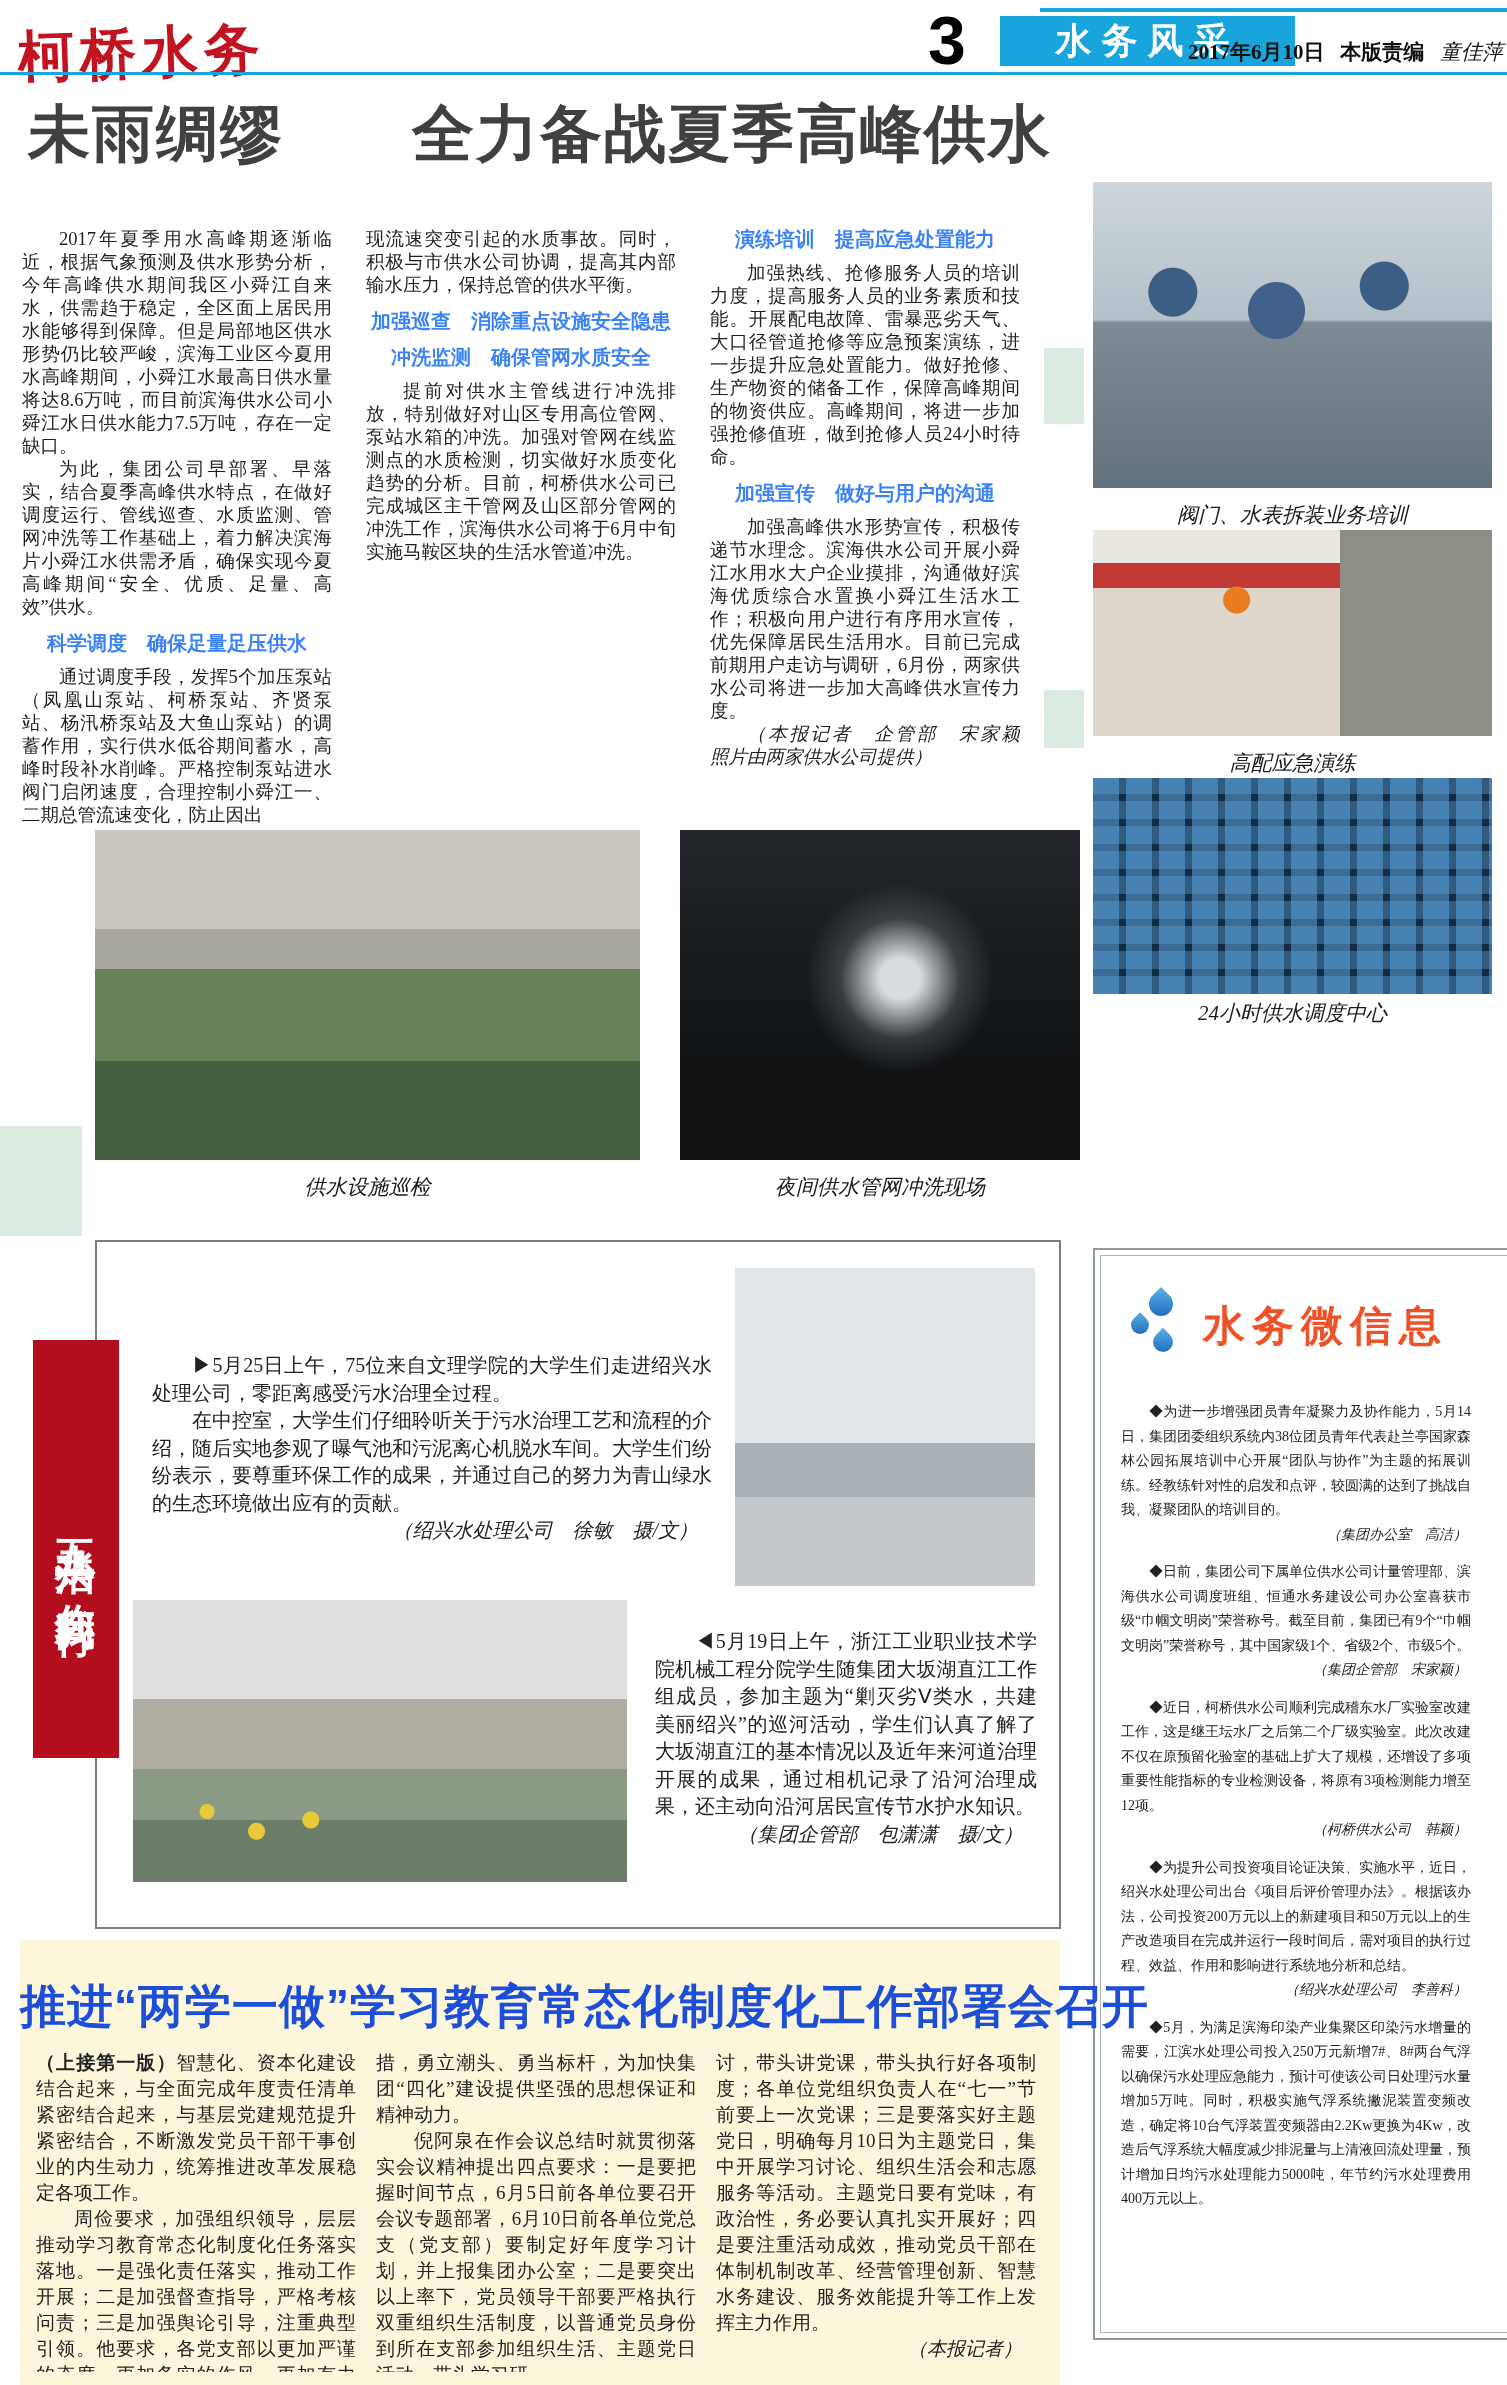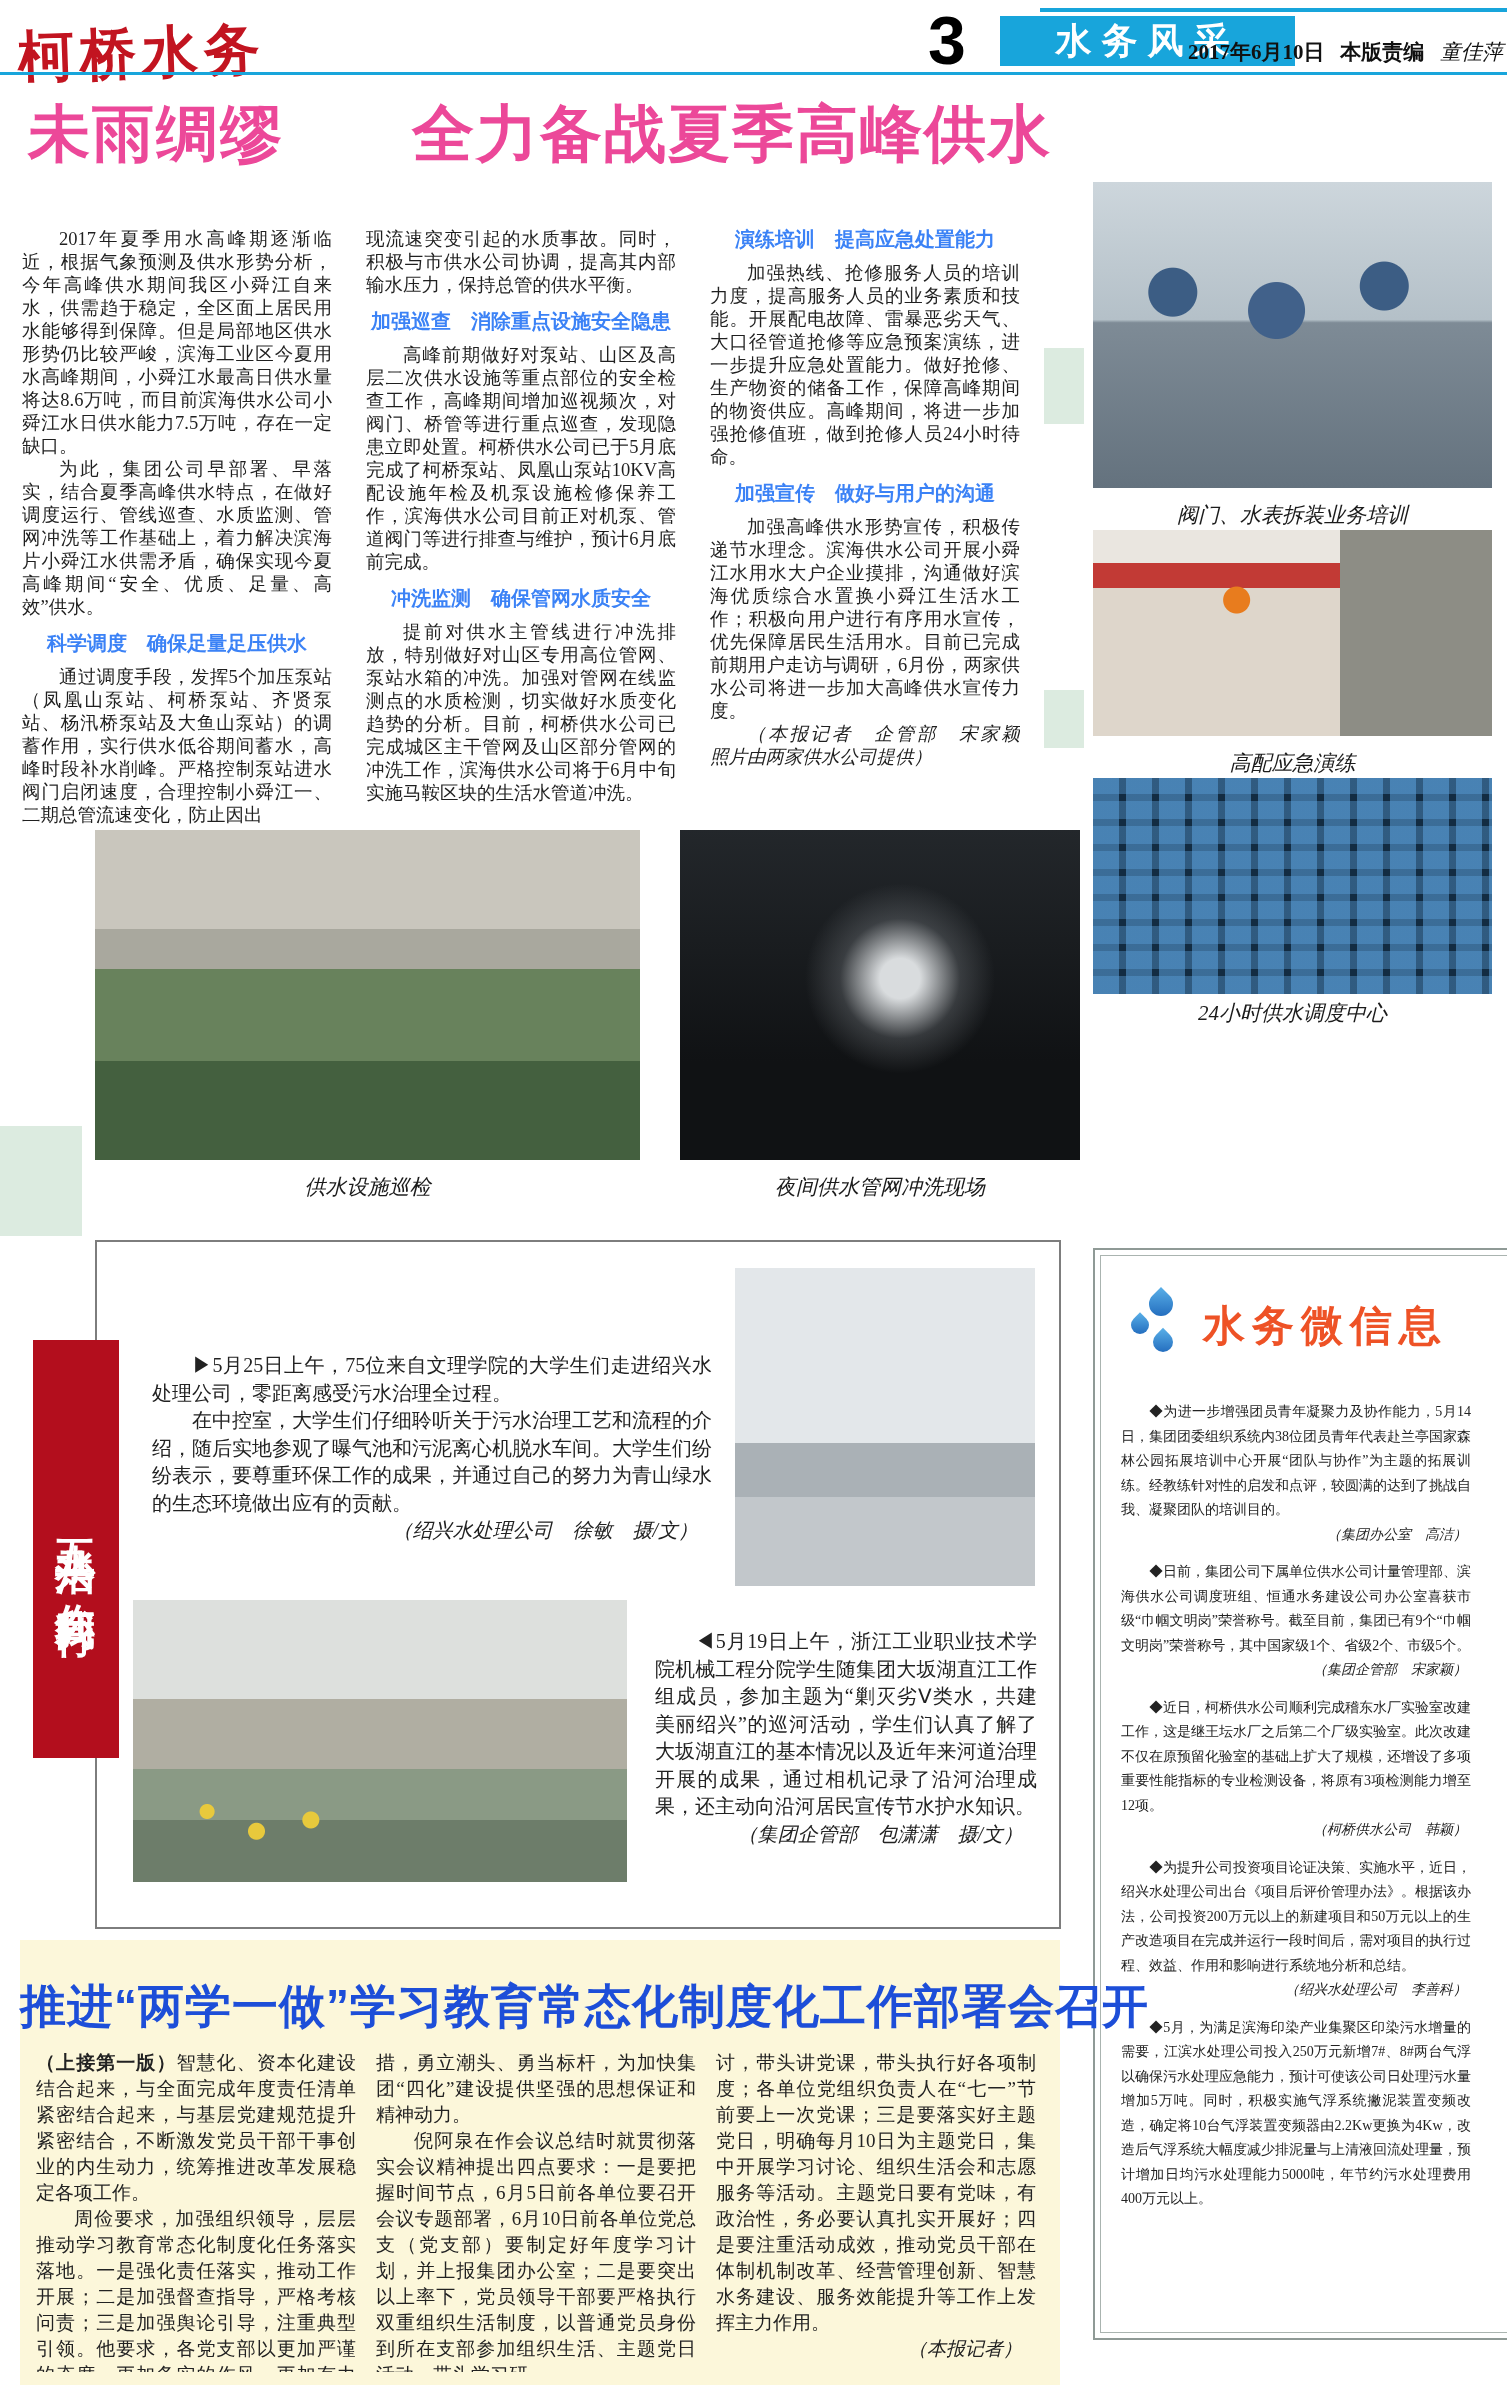--- a/index.html
+++ b/index.html
@@ -19,21 +19,21 @@
         font-family:"Liberation Serif",serif;letter-spacing:6px;}
   .pageno{font-family:"Liberation Sans",sans-serif;font-weight:900;font-size:68px;color:#000;line-height:1;}
   .section-tab{background:#18a5db;color:#fff;font-family:"Liberation Sans",sans-serif;
                font-weight:bold;font-size:36px;letter-spacing:10px;text-align:center;line-height:50px;}
   .topline{background:#18a5db;}
   .dateline{font-size:21px;color:#111;white-space:nowrap;}
   .dateline .b{font-weight:bold;}
   .headrule{background:#18a5db;}
   
   .main-headline{font-family:"Liberation Sans",sans-serif;font-weight:900;font-size:62px;
-                 color:#ec4899;text-align:center;letter-spacing:2px;white-space:nowrap;}
+                 color:#404040;text-align:center;letter-spacing:2px;white-space:nowrap;}
   
   .photo{overflow:hidden;}
   .ph-training{background:
      radial-gradient(circle at 20% 36%, #3c5d84 0 24px, transparent 25px),
      radial-gradient(circle at 46% 42%, #41618a 0 28px, transparent 29px),
      radial-gradient(circle at 73% 34%, #3c5d84 0 24px, transparent 25px),
      linear-gradient(180deg,#cdd6dc 0%,#b4c0c8 45%,#7e8b96 46%,#64727e 100%);}
   .ph-drill{background:
      radial-gradient(circle at 36% 34%, #e87c1e 0 13px, transparent 14px),
      linear-gradient(90deg, transparent 0 62%, #8d8d85 62% 100%),
@@ -99,21 +99,20 @@
   <div class="abs body-text" style="left:22px;top:228px;width:310px;height:600px;overflow:hidden;">
     <p class="ind">2017年夏季用水高峰期逐渐临近，根据气象预测及供水形势分析，今年高峰供水期间我区小舜江自来水，供需趋于稳定，全区面上居民用水能够得到保障。但是局部地区供水形势仍比较严峻，滨海工业区今夏用水高峰期间，小舜江水最高日供水量将达8.6万吨，而目前滨海供水公司小舜江水日供水能力7.5万吨，存在一定缺口。</p>
     <p class="ind">为此，集团公司早部署、早落实，结合夏季高峰供水特点，在做好调度运行、管线巡查、水质监测、管网冲洗等工作基础上，着力解决滨海片小舜江水供需矛盾，确保实现今夏高峰期间“安全、优质、足量、高效”供水。</p>
     <p class="subhead">科学调度　确保足量足压供水</p>
     <p class="ind">通过调度手段，发挥5个加压泵站（凤凰山泵站、柯桥泵站、齐贤泵站、杨汛桥泵站及大鱼山泵站）的调蓄作用，实行供水低谷期间蓄水，高峰时段补水削峰。严格控制泵站进水阀门启闭速度，合理控制小舜江一、二期总管流速变化，防止因出</p>
   </div>
 
   <div class="abs body-text" style="left:366px;top:228px;width:310px;height:600px;overflow:hidden;">
     <p>现流速突变引起的水质事故。同时，积极与市供水公司协调，提高其内部输水压力，保持总管的供水平衡。</p>
     <p class="subhead">加强巡查　消除重点设施安全隐患</p>
-    <p class="ind">高峰前期做好对泵站、山区及高层二次供水设施等重点部位的安全检查工作，高峰期间增加巡视频次，对阀门、桥管等进行重点巡查，发现隐患立即处置。柯桥供水公司已于5月底完成了柯桥泵站、凤凰山泵站10KV高配设施年检及机泵设施检修保养工作，滨海供水公司目前正对机泵、管道阀门等进行排查与维护，预计6月底前完成。</p>
     <p class="subhead">冲洗监测　确保管网水质安全</p>
     <p class="ind">提前对供水主管线进行冲洗排放，特别做好对山区专用高位管网、泵站水箱的冲洗。加强对管网在线监测点的水质检测，切实做好水质变化趋势的分析。目前，柯桥供水公司已完成城区主干管网及山区部分管网的冲洗工作，滨海供水公司将于6月中旬实施马鞍区块的生活水管道冲洗。</p>
   </div>
 
   <div class="abs body-text" style="left:710px;top:228px;width:310px;height:600px;overflow:hidden;">
     <p class="subhead" style="margin-top:0;">演练培训　提高应急处置能力</p>
     <p class="ind">加强热线、抢修服务人员的培训力度，提高服务人员的业务素质和技能。开展配电故障、雷暴恶劣天气、大口径管道抢修等应急预案演练，进一步提升应急处置能力。做好抢修、生产物资的储备工作，保障高峰期间的物资供应。高峰期间，将进一步加强抢修值班，做到抢修人员24小时待命。</p>
     <p class="subhead">加强宣传　做好与用户的沟通</p>
     <p class="ind">加强高峰供水形势宣传，积极传递节水理念。滨海供水公司开展小舜江水用水大户企业摸排，沟通做好滨海优质综合水置换小舜江生活水工作；积极向用户进行有序用水宣传，优先保障居民生活用水。目前已完成前期用户走访与调研，6月份，两家供水公司将进一步加大高峰供水宣传力度。</p>
     <p class="ind kai">（本报记者　企管部　宋家颖　照片由两家供水公司提供）</p>

